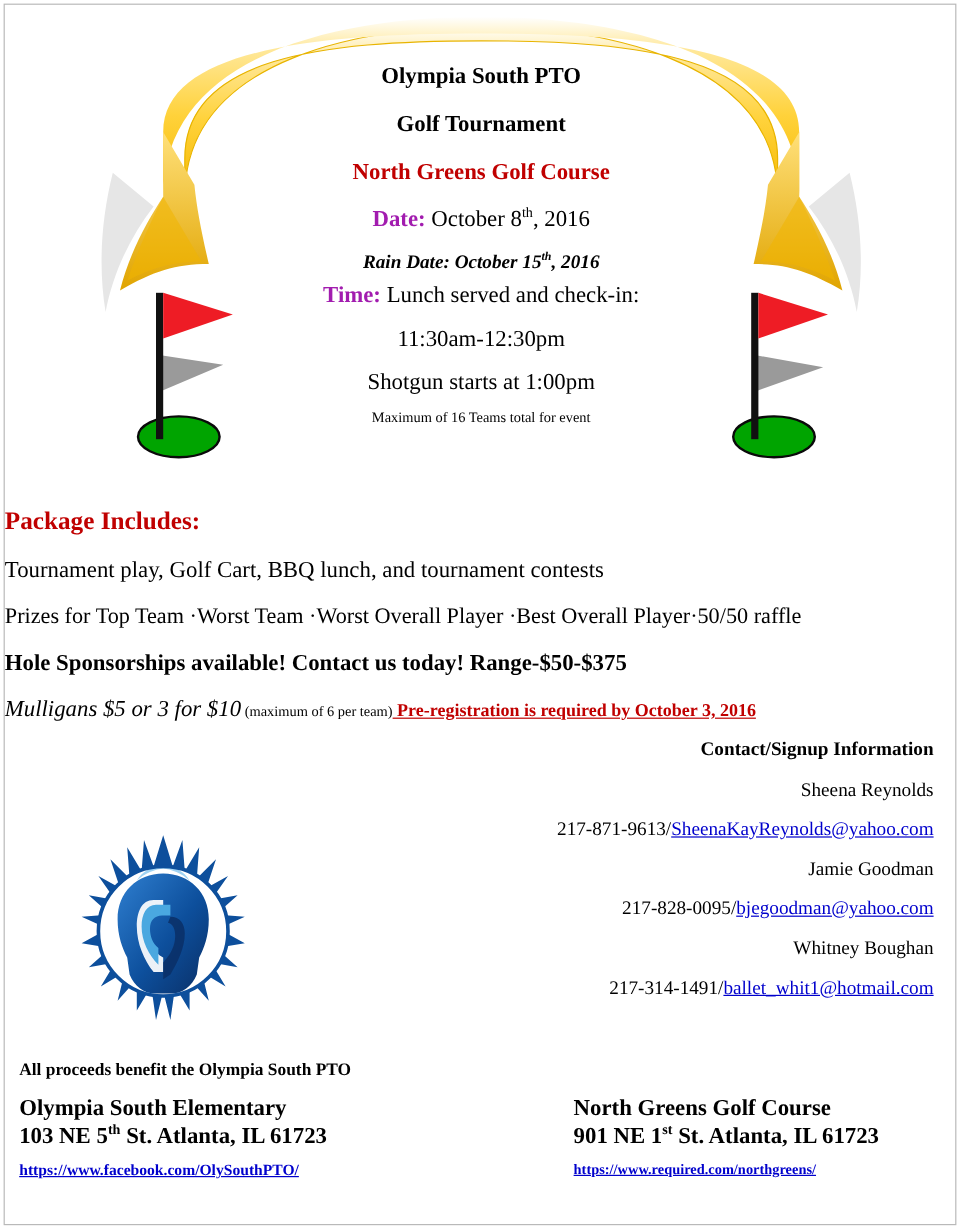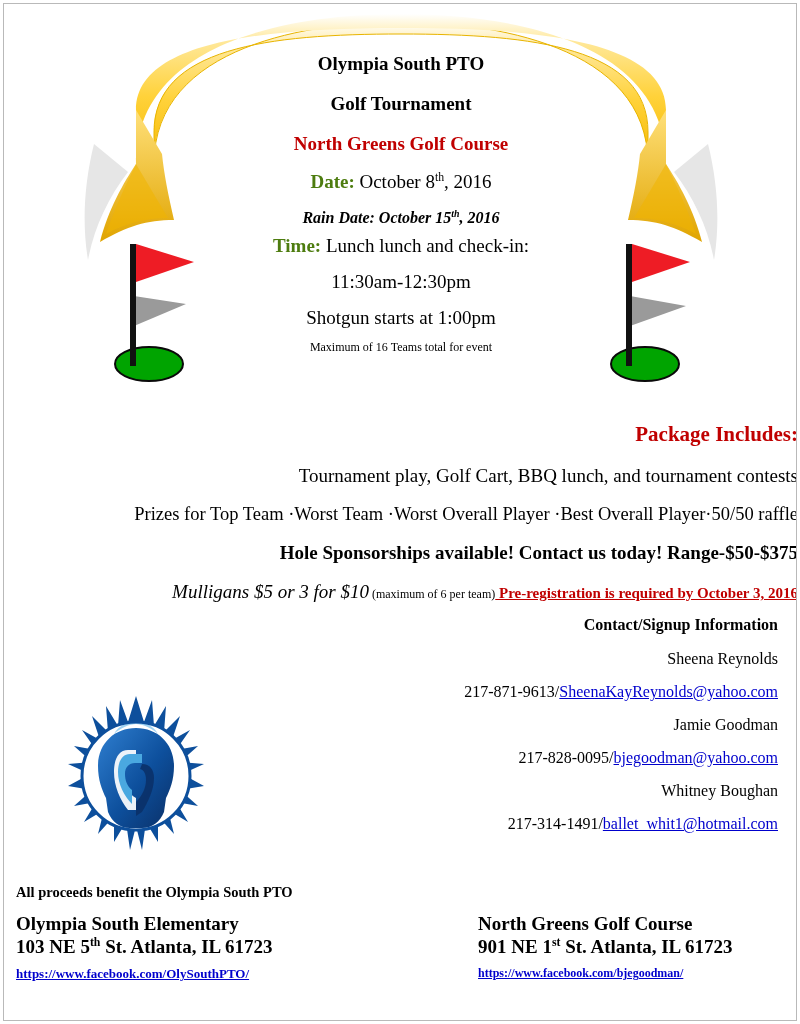--- a/index.html
+++ b/index.html
@@ -62,21 +62,21 @@
     left: 0;
     width: 794px;
     text-align: center;
   }
   .d-line {
     font-size: 19px;
     line-height: 1.0;
     margin-bottom: 17px;
   }
   .lbl-red {
-    color: #4d7c0f;
+    color: #a21caf;
     font-weight: bold;
   }
   .d-rain {
     font-size: 16px;
     font-weight: bold;
     font-style: italic;
     margin-bottom: 8px;
   }
   .d-small {
     font-size: 12px;
@@ -84,21 +84,21 @@
     margin-bottom: 12px;
   }
   sup { font-size: 0.62em; vertical-align: super; }
 
   
   .package {
     position: absolute;
     top: 418px;
     left: 0;
     width: 794px;
-    text-align: right;
+    text-align: left;
   }
   .pkg-title {
     color: #c00000;
     font-weight: bold;
     font-size: 21px;
     margin-bottom: 18px;
   }
   .pkg-line {
     font-size: 19px;
     margin-bottom: 17px;
@@ -256,21 +256,21 @@
   </svg>
 
   <div class="details">
     <div class="d-line">
       <span class="lbl-red">Date:</span><span> October 8</span><sup>th</sup><span>, 2016</span>
     </div>
     <div class="d-rain">
       <span>Rain Date: October 15</span><sup>th</sup><span>, 2016</span>
     </div>
     <div class="d-line">
-      <span class="lbl-red">Time:</span><span> Lunch lunch and check-in:</span>
+      <span class="lbl-red">Time:</span><span> Lunch served and check-in:</span>
     </div>
     <div class="d-line">11:30am-12:30pm</div>
     <div class="d-line">Shotgun starts at 1:00pm</div>
     <div class="d-small">Maximum of 16 Teams total for event</div>
   </div>
 
   <div class="package">
     <div class="pkg-title">Package Includes:</div>
     <div class="pkg-line">Tournament play, Golf Cart, BBQ lunch, and tournament contests</div>
     <div class="pkg-line small">Prizes for Top Team ·Worst Team ·Worst Overall Player ·Best Overall Player·50/50 raffle</div>
@@ -340,17 +340,17 @@
       <a class="link" href="#">https://www.facebook.com/OlySouthPTO/</a>
     </div>
   </div>
 
   <div class="foot-right">
     <div class="foot-name">North Greens Golf Course</div>
     <div class="foot-addr">
       <span>901 NE 1</span><sup>st</sup><span> St.  Atlanta, IL 61723</span>
     </div>
     <div class="foot-url">
-      <a class="link" href="#">https://www.facebook.com/bjegoodman/</a>
+      <a class="link" href="#">https://www.required.com/northgreens/</a>
     </div>
   </div>
 
 </div>
 
 </body></html>

